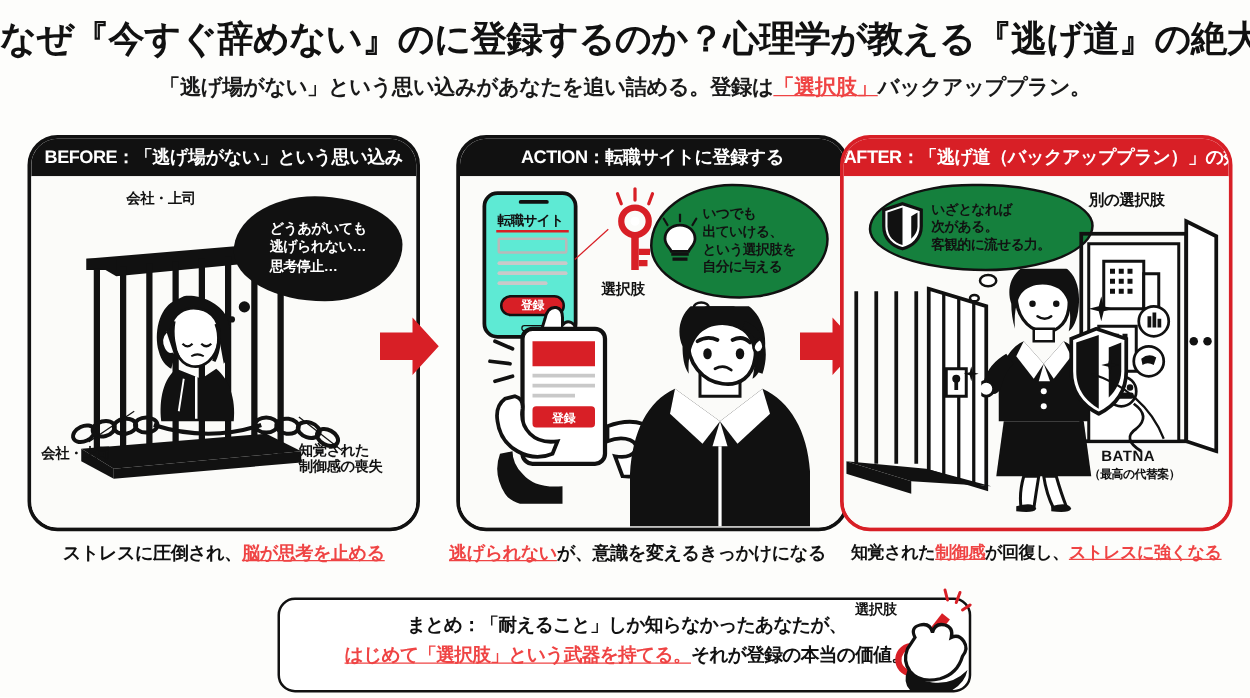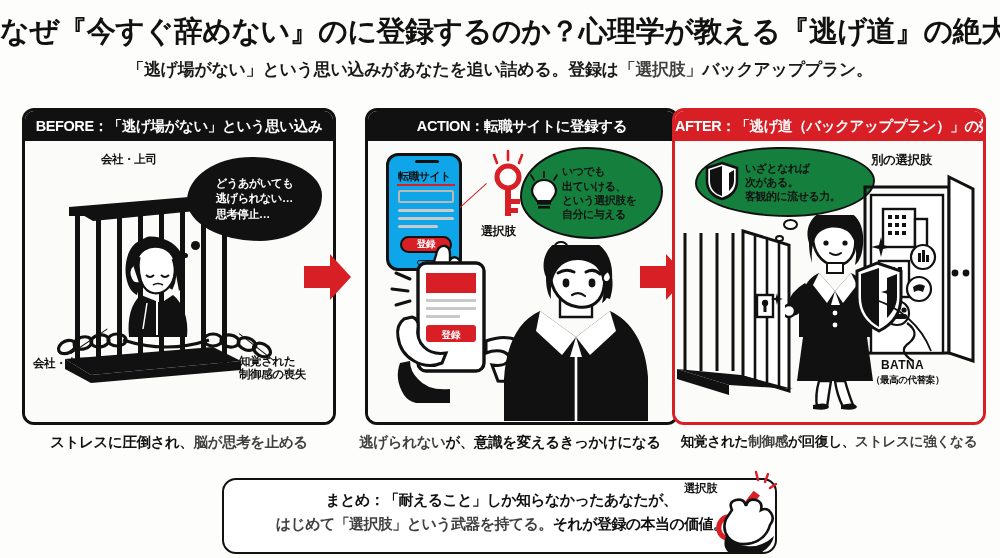--- a/index.html
+++ b/index.html
@@ -24,29 +24,29 @@
     color: #111111;
     white-space: nowrap;
   }
   .subtitle {
     position: absolute; left: 0; top: 58px; width: 1000px;
     text-align: center;
     font-size: 17px; font-weight: 700; letter-spacing: -0.3px;
     color: #1a1a1a;
     white-space: nowrap;
   }
-  .red { color: #404040; }
+  .red { color: #ef4444; text-decoration: underline; }
   .k-red { color: #cf1a22; }
 
   
   .panel {
     position: absolute;
     top: 108px;
     width: 314px; height: 317px;
-    border-radius: 12px;
+    border-radius: 24px;
     overflow: hidden;
     background: #ffffff;
   }
   .panel.dark { border: 3px solid #111111; }
   .panel.accent { border: 3px solid #d81f26; }
 
   #panel-before { left: 22px; }
   #panel-action { left: 353px; margin-left: 12px; }
   #panel-after  { left: 672px; }
 
@@ -121,21 +121,21 @@
     display: flex; align-items: center;
     padding: 8px 10px 8px 10px;
     white-space: pre-line;
   }
   .tail-dot { position: absolute; background: #111; border-radius: 50%; }
   .tail-ring { position: absolute; border: 2.6px solid #111; background: #fff; border-radius: 50%; }
 
   
   .phone {
     position: absolute;
-    background: #0ea5e9;
+    background: #5eead4;
     border: 3.4px solid #111111;
     border-radius: 12px;
   }
   .phone-line { position: absolute; background: #c9c9c9; height: 3px; border-radius: 2px; }
   .phone-box { position: absolute; border: 2px solid #b9b9b9; border-radius: 2px; }
   .phone-btn {
     position: absolute;
     background: #d81f26; color: #fff;
     border: 2px solid #111;
     border-radius: 999px;

